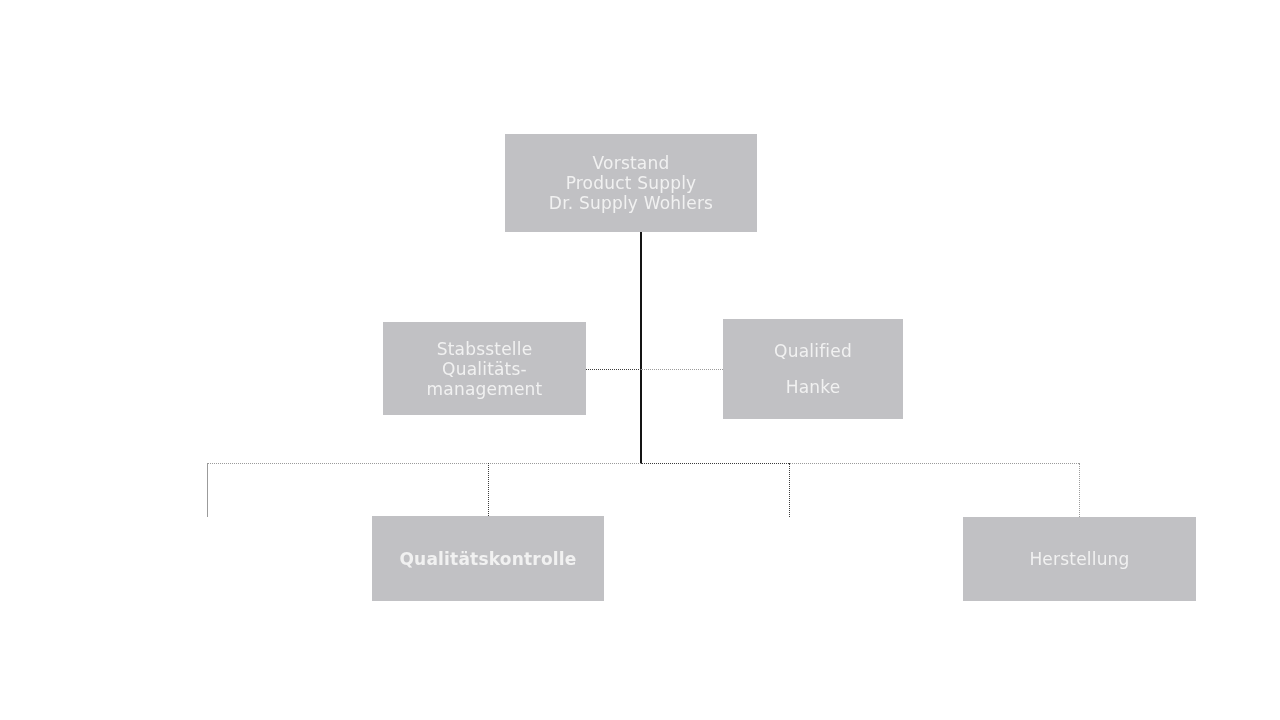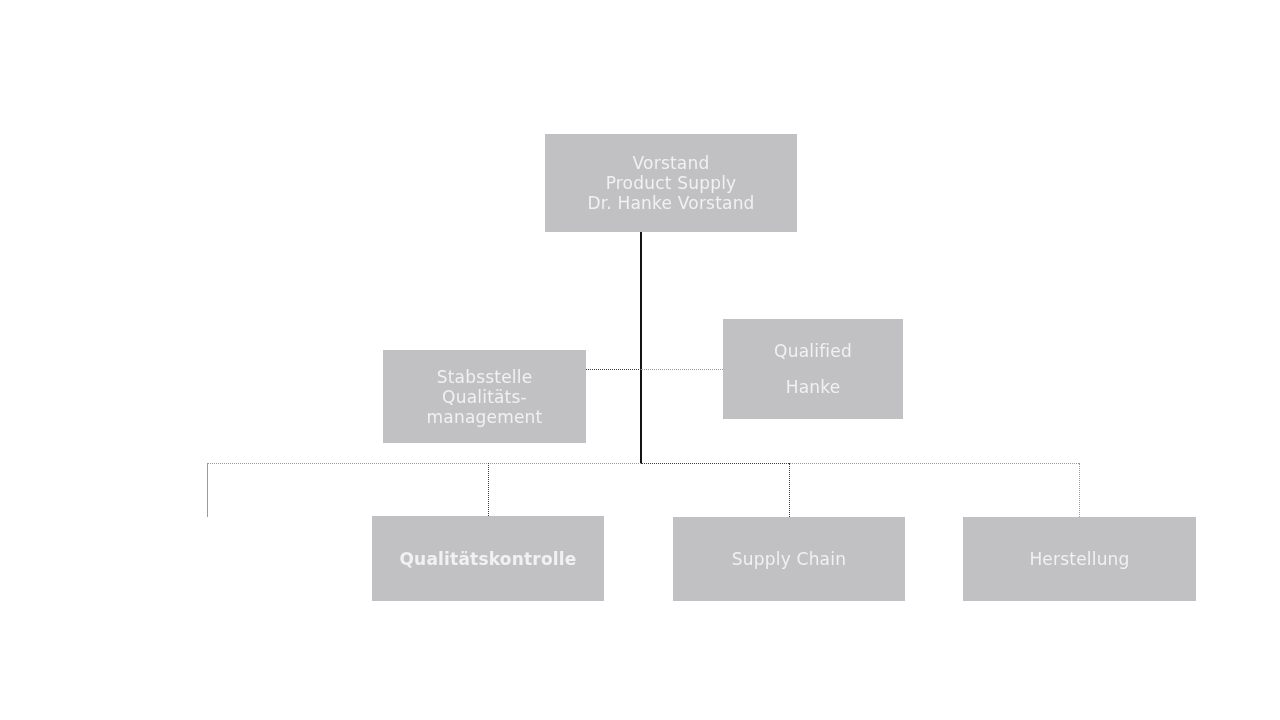--- a/index.html
+++ b/index.html
@@ -24,22 +24,22 @@
     align-items: center;
     justify-content: center;
     text-align: center;
     font-size: 17px;
     line-height: 20px;
     letter-spacing: 0.2px;
   }
   .node span { display: block; white-space: nowrap; }
 
   
-  .node-vorstand            { left: 545px; top: 134px; width: 252px; height: 98px; justify-content: center; }
-  .node-stabsstelle         { left: 383px; top: 322px; width: 203px; height: 93px; margin-top: 28px; }
+  .node-vorstand            { left: 505px; top: 134px; width: 252px; height: 98px; justify-content: center; }
+  .node-stabsstelle         { left: 383px; top: 322px; width: 203px; height: 93px; }
   .node-qualified-person    { left: 723px; top: 319px; width: 180px; height: 100px; gap: 16px; }
   .node-engineering         { left: 91px;  top: 517px; width: 232px; height: 84px; }
   .node-qualitaetskontrolle { left: 372px; top: 516px; width: 232px; height: 85px; font-weight: bold; }
   .node-supply-chain        { left: 673px; top: 517px; width: 232px; height: 84px; }
   .node-herstellung         { left: 963px; top: 517px; width: 233px; height: 84px; }
 
   
   .connector { position: absolute; }
   .h-line { height: 0; border-top-width: 1px; border-top-style: dotted; }
   .v-line { width: 0; border-left-width: 1px; border-left-style: dotted; }
@@ -72,40 +72,37 @@
   <div class="connector h-line line-bottom-mid"></div>
   <div class="connector h-line line-bottom-right"></div>
   <div class="connector v-line drop-engineering"></div>
   <div class="connector v-line drop-qualitaetskontrolle"></div>
   <div class="connector v-line drop-supply-chain"></div>
   <div class="connector v-line drop-herstellung"></div>
 
   <div class="node node-vorstand">
     <span>Vorstand</span>
     <span>Product Supply</span>
-    <span>Dr. Hanke Vorstand</span>
+    <span>Dr. Supply Wohlers</span>
   </div>
 
   <div class="node node-stabsstelle">
     <span>Stabsstelle</span>
     <span>Qualitäts-</span>
     <span>management</span>
   </div>
 
   <div class="node node-qualified-person">
     <span>Qualified</span>
     <span>Hanke</span>
   </div>
 
 
   <div class="node node-qualitaetskontrolle">
     <span>Qualitätskontrolle</span>
   </div>
 
-  <div class="node node-supply-chain">
-    <span>Supply Chain</span>
-  </div>
 
   <div class="node node-herstellung">
     <span>Herstellung</span>
   </div>
 
 </div>
 
 </body></html>

